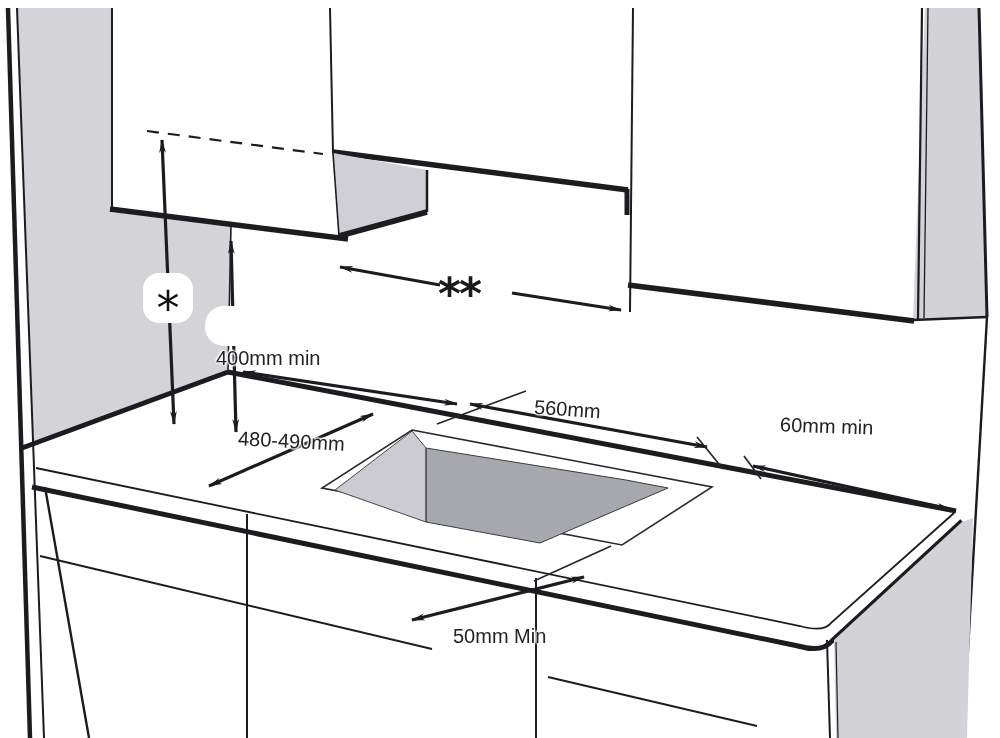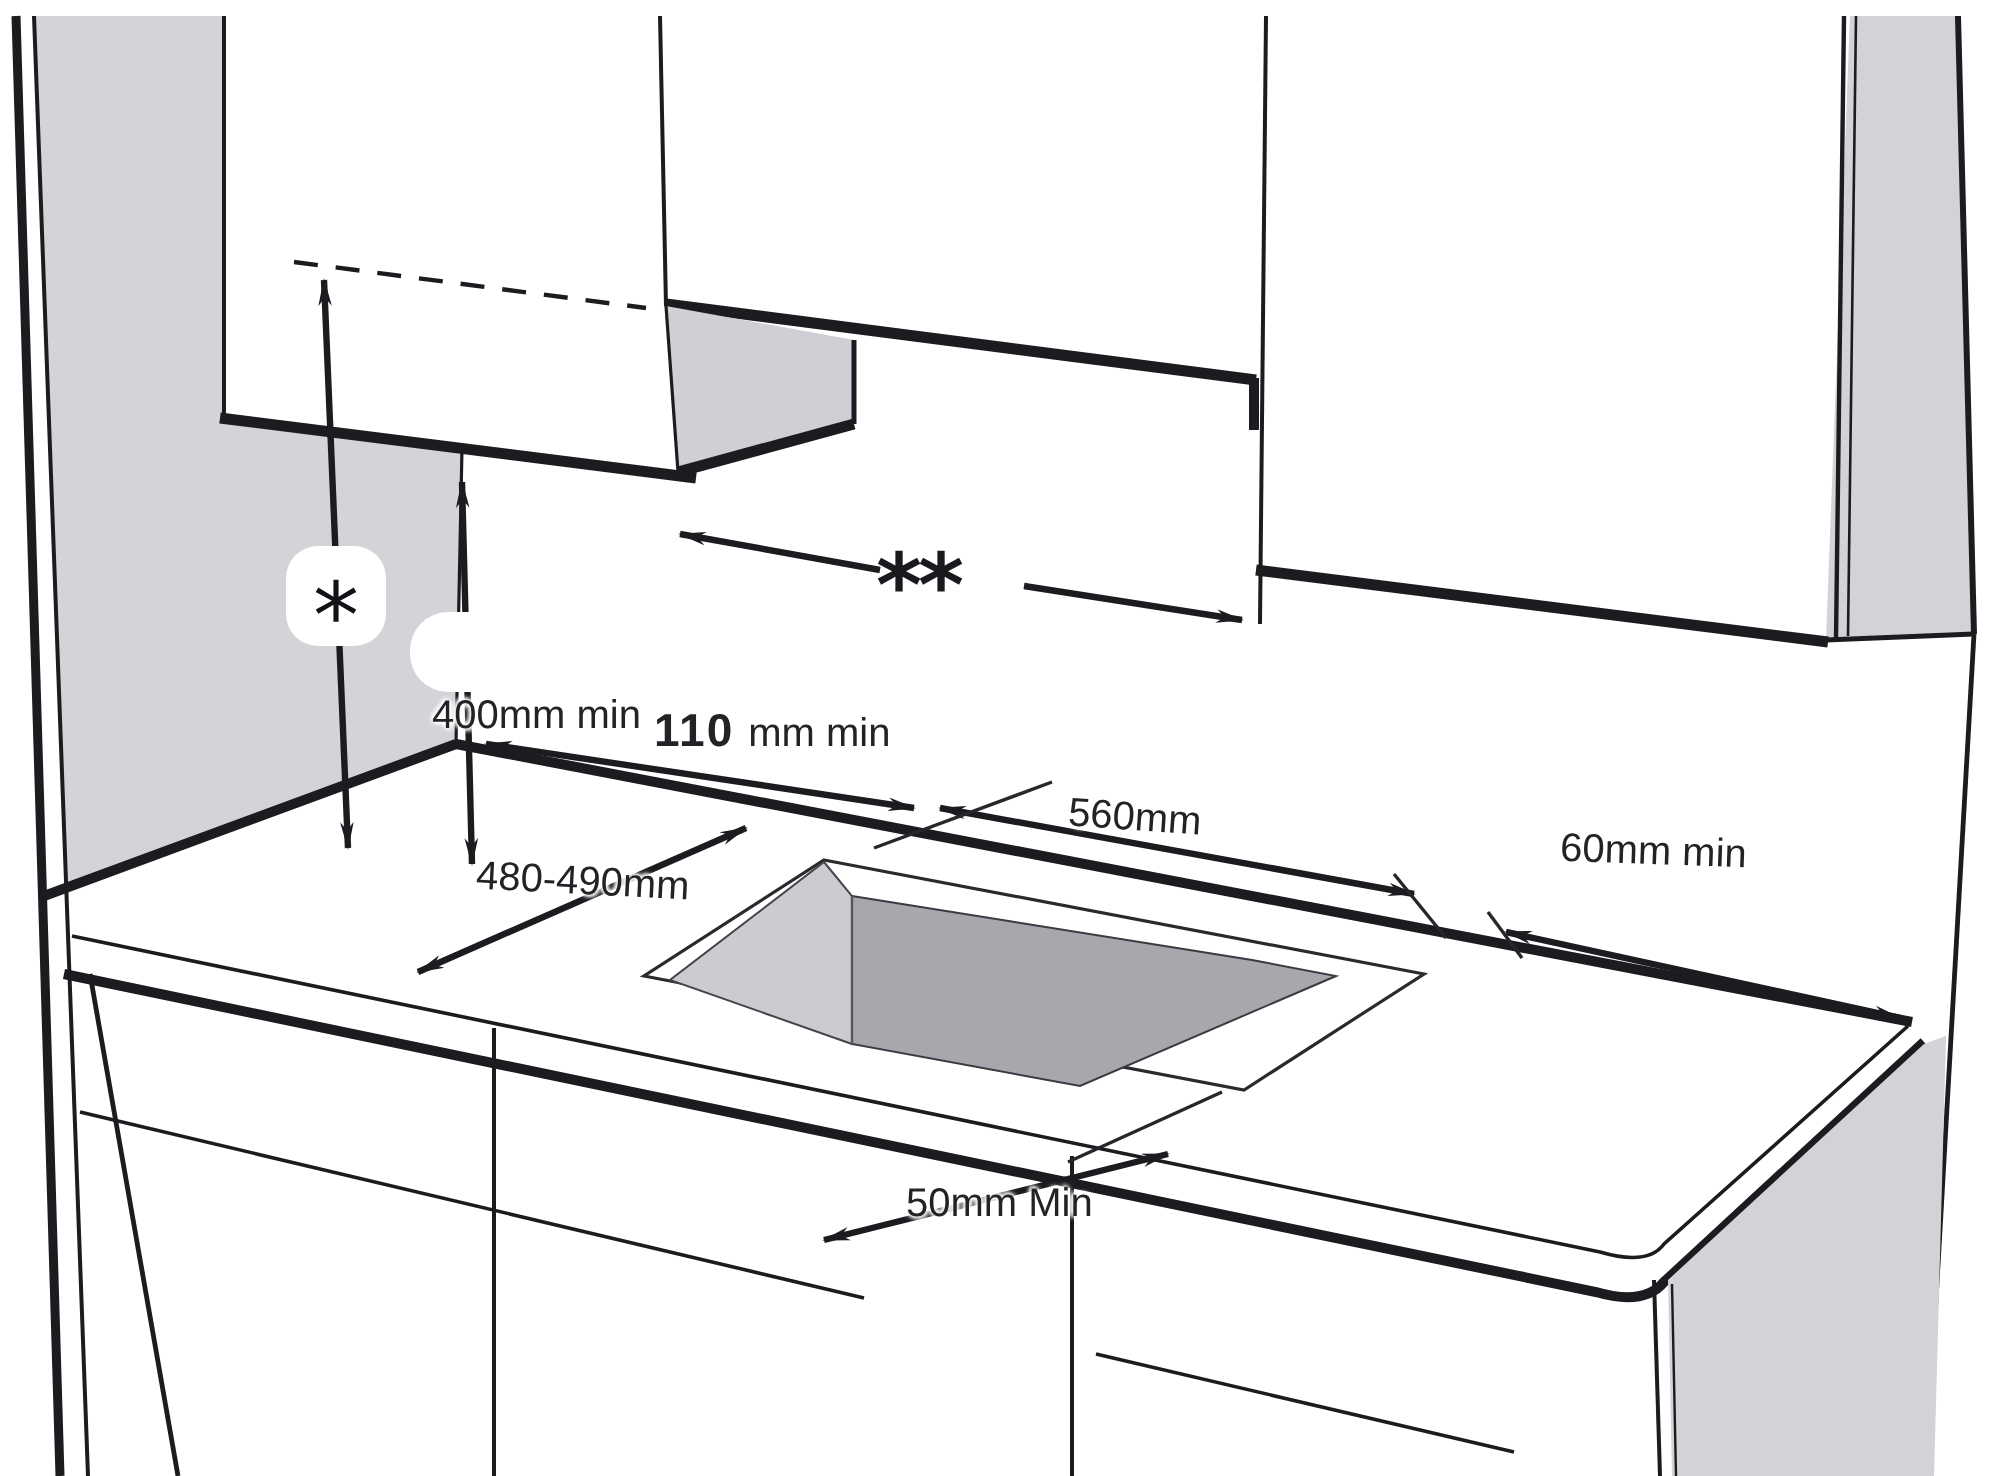--- a/index.html
+++ b/index.html
@@ -16,21 +16,21 @@
   .star-badge .glyph{font-family:"DejaVu Sans",sans-serif;font-size:46px;color:#121216;
               transform:translateY(10px);text-shadow:none;}
   .dbl-star{left:438px;top:268px;font-family:"DejaVu Sans",sans-serif;font-size:44px;
             font-weight:700;color:#1a1a1e;letter-spacing:-2px;text-shadow:none;}
   .pill-400{left:205px;top:306px;width:120px;height:40px;border-radius:19px;}
   .lbl-400{left:216px;top:316px;margin-top:31px;}
   .lbl-110{left:327px;top:352px;}
   .lbl-560{left:534px;top:398px;transform:rotate(4deg);}
   .lbl-480{left:238px;top:430px;transform:rotate(3deg);}
   .lbl-60{left:780px;top:415px;transform:rotate(2deg);}
-  .lbl-50{left:453px;top:591px;}
+  .lbl-50{left:453px;top:625px;}
   
   .s{stroke:#1c1c20;fill:none;}
   .thick{stroke-width:5.5;}
   .mid{stroke-width:3;}
   .thin{stroke-width:2;}
   .hair{stroke-width:1.6;}
   .dim{stroke:#1c1c20;stroke-width:3.2;fill:none;}
   .tick{stroke:#26262b;stroke-width:1.7;fill:none;}
 </style>
 </head>
@@ -121,21 +121,20 @@
     </g>
   </svg>
 
   <div class="pill star-badge">
     <span class="glyph">*</span>
   </div>
   <div class="pill pill-400"></div>
 
   <div class="lbl lbl-400">400mm min</div>
 
-  <div class="lbl big-110 lbl-110"><b>110</b><span class="unit">mm min</span></div>
 
   <div class="lbl lbl-560">560mm</div>
 
   <div class="lbl lbl-480">480-490mm</div>
 
   <div class="lbl lbl-60">60mm min</div>
 
   <div class="lbl lbl-50">50mm Min</div>
 
   <div class="lbl dbl-star">**</div>

